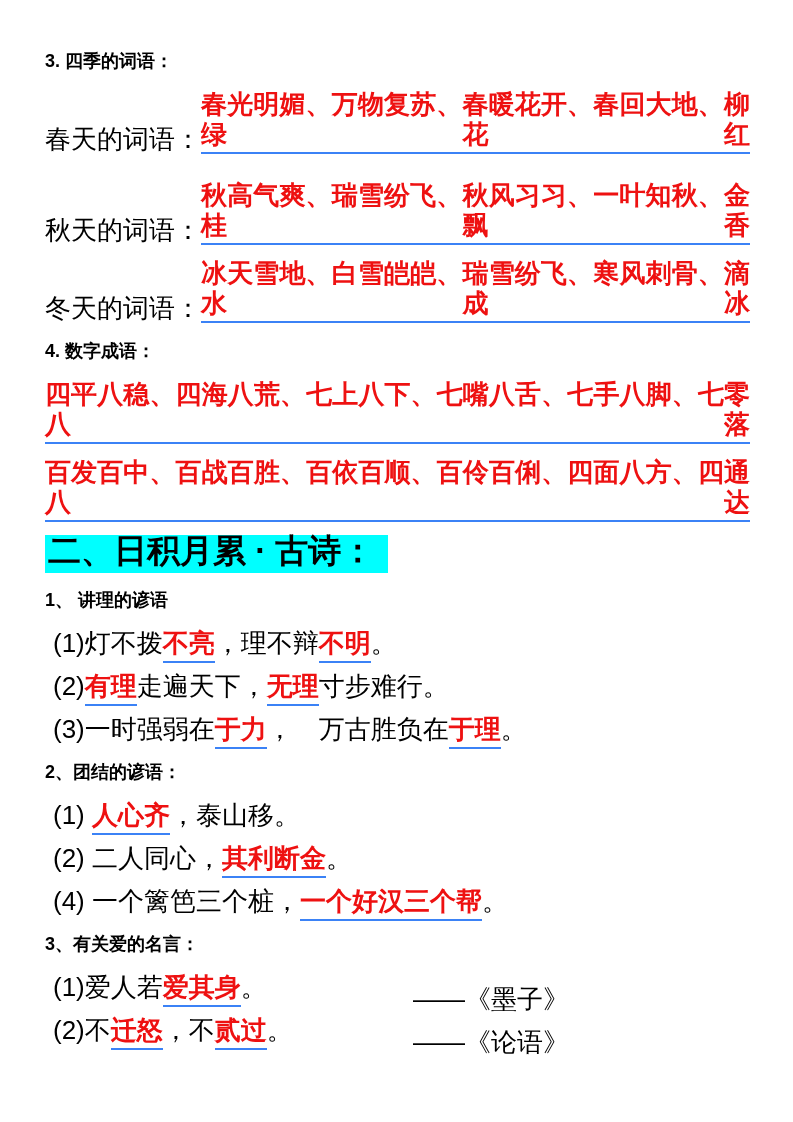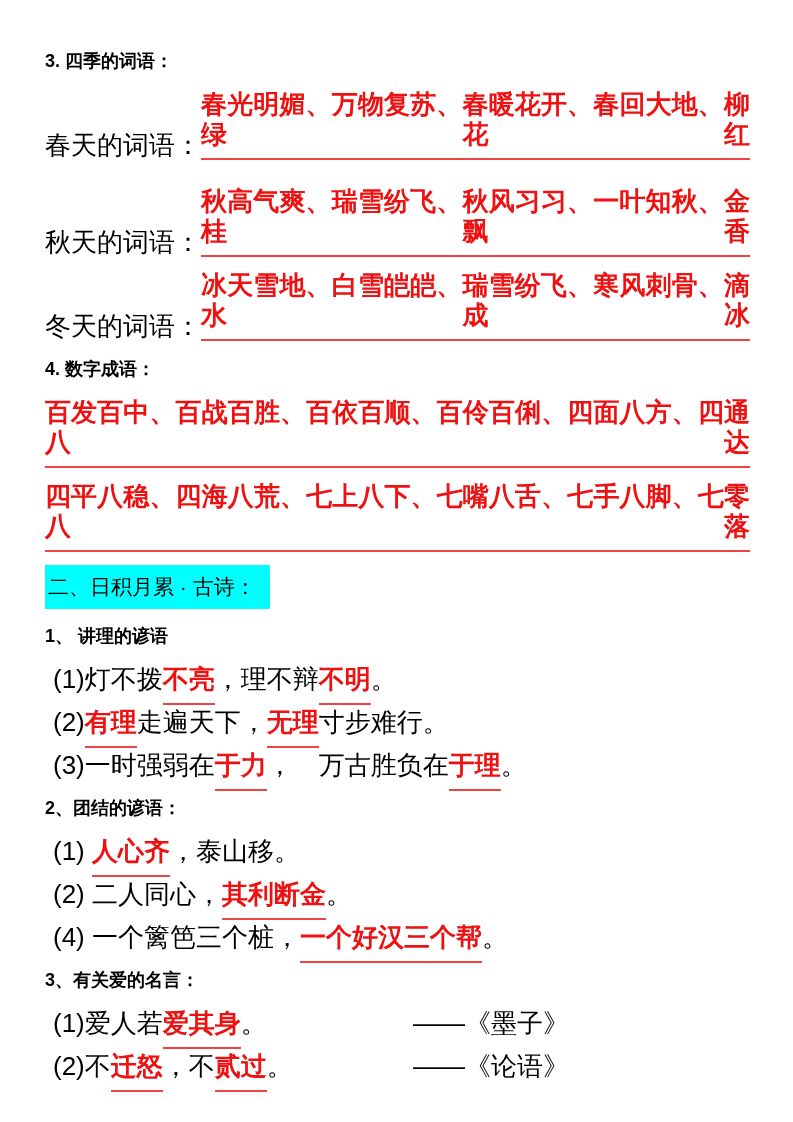--- a/index.html
+++ b/index.html
@@ -14,41 +14,41 @@
   .page { padding:46px 43px 0 45px; }
 
   .hd {
     font-size:18px; font-weight:700; line-height:30px;
     margin:0 0 13px;
   }
 
   
   .row { display:flex; align-items:flex-end; margin:0 0 13px; }
   .lbl { white-space:nowrap; line-height:30px; }
-  .ru  { color:var(--red); font-weight:700; border-bottom:2px solid #ef4444; padding-bottom:9px; }
+  .ru  { color:var(--red); font-weight:700; border-bottom:2px solid #3b82f6; padding-bottom:3px; }
   .fill{ flex:1; text-align:justify; text-align-last:justify; line-height:30px; }
 
   
   .idiom {
     display:block; text-align:justify; text-align-last:justify;
     line-height:30px; margin:0 0 13px;
   }
 
   
   .cyan-wrap { margin:2px 0 12px; }
   .cyan {
     display:inline-block; background:var(--hl);
-    font-size:21px; font-weight:400; line-height:30px;
-    padding:7px 14px 7px 3px; color:var(--ink);
+    font-size:33px; font-weight:700; line-height:30px;
+    padding:1px 14px 7px 3px; color:var(--ink);
   }
 
   
   .ln { margin:0 8px 13px; line-height:30px; white-space:pre-wrap; position:relative; }
   .src { color:var(--ink); font-weight:400; border:none; }
-  .src.tab { position:absolute; left:360px; top:0; }
+  .src.tab { position:absolute; left:360px; top:12px; }
 </style>
 </head>
 <body>
 
 <div class="page">
 
   <h2 class="hd">3. 四季的词语：</h2>
 
   <div class="row">
     <span class="lbl">春天的词语：</span>
@@ -59,22 +59,22 @@
   <div class="row">
     <span class="lbl">秋天的词语：</span>
     <span class="ru fill">秋高气爽、瑞雪纷飞、秋风习习、一叶知秋、金桂飘香</span>
   </div>
   <div class="row">
     <span class="lbl">冬天的词语：</span>
     <span class="ru fill">冰天雪地、白雪皑皑、瑞雪纷飞、寒风刺骨、滴水成冰</span>
   </div>
 
   <h2 class="hd">4. 数字成语：</h2>
+  <span class="ru idiom">四平八稳、四海八荒、七上八下、七嘴八舌、七手八脚、七零八落</span>
   <span class="ru idiom">百发百中、百战百胜、百依百顺、百伶百俐、四面八方、四通八达</span>
-  <span class="ru idiom">四平八稳、四海八荒、七上八下、七嘴八舌、七手八脚、七零八落</span>
 
   <div class="cyan-wrap">
     <span class="cyan">二、日积月累 · 古诗：</span>
   </div>
 
   <h2 class="hd">1、 讲理的谚语</h2>
   <p class="ln"><span>(1)灯不拨</span><span class="ru">不亮</span><span>，理不辩</span><span class="ru">不明</span><span>。</span></p>
   <p class="ln"><span>(2)</span><span class="ru">有理</span><span>走遍天下，</span><span class="ru">无理</span><span>寸步难行。</span></p>
   <p class="ln"><span>(3)一时强弱在</span><span class="ru">于力</span><span>，　万古胜负在</span><span class="ru">于理</span><span>。</span></p>
 

